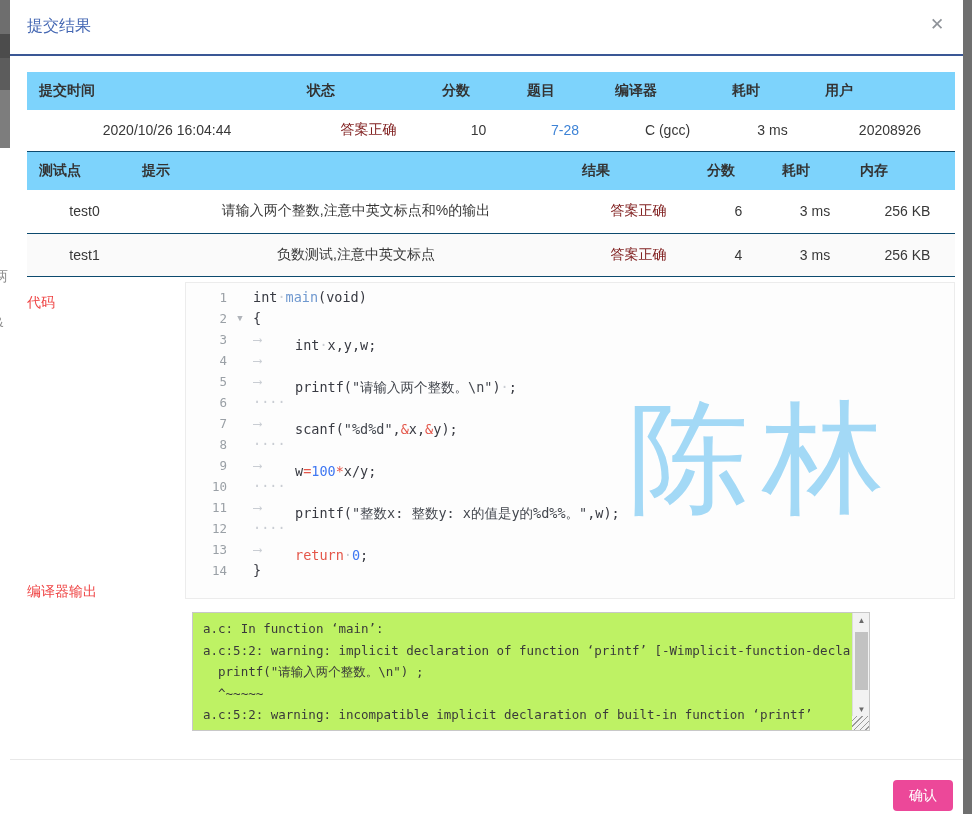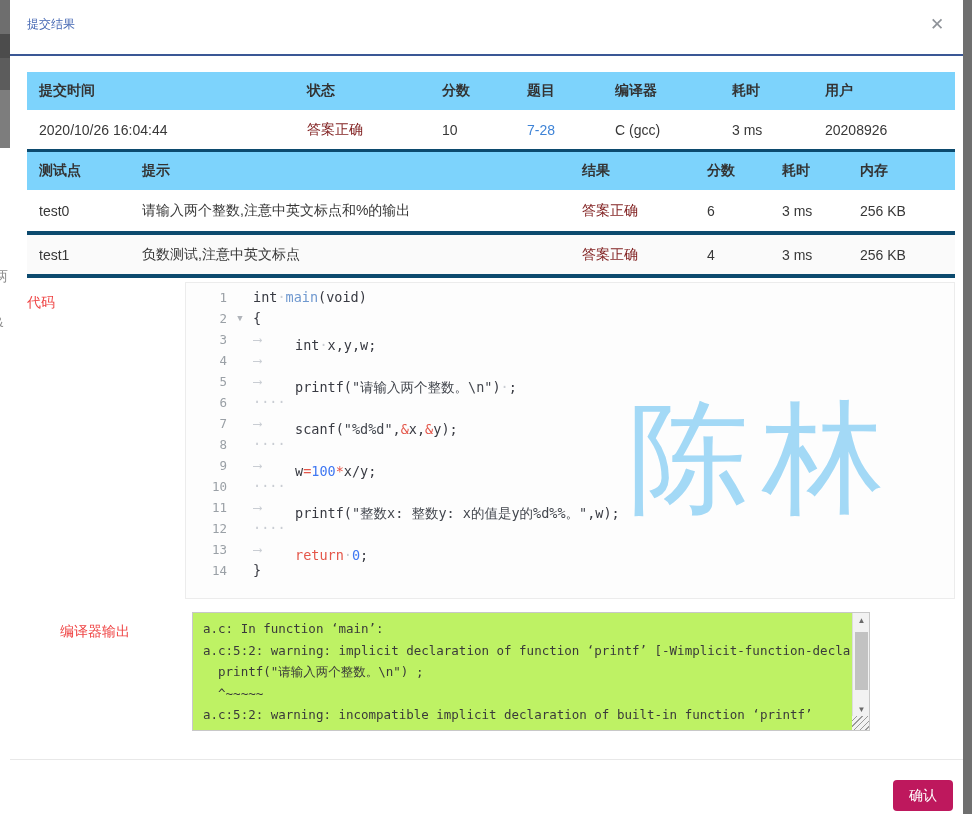--- a/index.html
+++ b/index.html
@@ -11,41 +11,41 @@
   .edge-left  { left:0; background:#fff; }
   .edge-right { left:963px; width:9px; background:#6f6f6f; }
   .edge-seg { position:absolute; left:0; width:10px; }
   .edge-frag { position:absolute; left:-6px; color:#8f8f8f; font-size:14px; }
 
   
   .modal { position:absolute; left:10px; top:0; width:953px; height:814px; background:#fff; }
 
   .modal-header { position:absolute; left:0; top:0; width:100%; height:56px;
                   border-bottom:2px solid #3a5795; }
-  .modal-title  { position:absolute; left:17px; top:16px; font-size:12px; color:#4467b3; }
+  .modal-title  { position:absolute; left:17px; top:16px; font-size:16px; color:#4467b3; }
   .modal-close  { position:absolute; right:14px; top:13px; width:24px; height:24px;
                   font-size:17px; color:#8f9399; text-align:center; line-height:24px;
                   cursor:pointer; background:none; border:none; }
 
   
   table { border-collapse:collapse; table-layout:fixed; position:absolute; left:17px; width:928px;
           font-size:14px; color:#383838; }
   #t1 { top:72px; } #t2 { top:152px; }
   th { font-weight:700; text-align:left; background:#7dd3fc; height:38px; padding:0 0 0 12px;
        color:#333; }
-  td { height:41px; padding:0 0 0 12px; border-bottom:4px solid #0c4a6e; }
+  td { height:41px; padding:0 0 0 12px; border-bottom:1px solid #0c4a6e;text-align:center; }
   #t2 td { height:43px; }
   tr.alt td { background:#fafafa; }
   .red  { color:#7f1d1d; }
   .link { color:#3e83d6; cursor:pointer; }
 
   
   .side-label { position:absolute; left:17px; font-size:14px; color:#ef4444; }
   #code-label { top:294px; }
-  #compiler-label { top:623px;margin-left:33px; }
+  #compiler-label { top:583px; }
 
   .code-panel { position:absolute; left:175px; top:282px; width:770px; height:317px;
                 background:#fdfdfd; border:1px solid #ececec; overflow:hidden;
                 font-family:"DejaVu Sans Mono","Liberation Mono",monospace; font-size:13.5px; }
   .cl { display:flex; height:21px; line-height:21px; white-space:pre; }
   .ln { width:41px; text-align:right; color:#9aa0a6; flex:none; font-size:12.5px; }
   .fz { width:26px; flex:none; text-align:center; color:#b0b4ba; font-size:9px; }
   .sg-d { color:#383a42; } .sg-k { color:#e45649; } .sg-n { color:#4078f2; }
   .sg-f { color:#6f98cf; } .sg-w { color:#c9cdd3; } .sg-s { color:#43474e; }
   .tab  { display:inline-block; width:42px; overflow:hidden; }
@@ -68,21 +68,21 @@
   .sbar-up { top:0; }
   .sbar-thumb { position:absolute; left:2px; top:19px; width:13px; height:58px;
                 background:#c2c2c2; cursor:pointer; }
   .resize-grip { position:absolute; right:0; bottom:0; width:17px; height:14px;
                  background:repeating-linear-gradient(135deg,#f2f2f2 0 3px,#9a9a9a 3px 4px);
                  cursor:nwse-resize; }
 
   
   .footer-line { position:absolute; left:0; top:759px; width:100%; border-top:1px solid #e8e8e8; }
   .confirm-btn { position:absolute; left:883px; top:780px; width:60px; height:31px;
-                 background:#be185d; color:#fff; font-size:14px; border:none; border-radius:4px;
+                 background:#ec4899; color:#fff; font-size:14px; border:none; border-radius:4px;
                  cursor:pointer; font-family:"Liberation Sans",sans-serif; }
 </style>
 </head>
 <body>
 
 <div class="edge-strip edge-left">
   <div class="edge-seg" style="top:0;height:34px;background:#6e6e6e;"></div>
   <div class="edge-seg" style="top:34px;height:24px;background:#4c4c4c;"></div>
   <div class="edge-seg" style="top:58px;height:32px;background:#5c5c5c;"></div>
   <div class="edge-seg" style="top:90px;height:58px;background:#7d7d7d;"></div>

